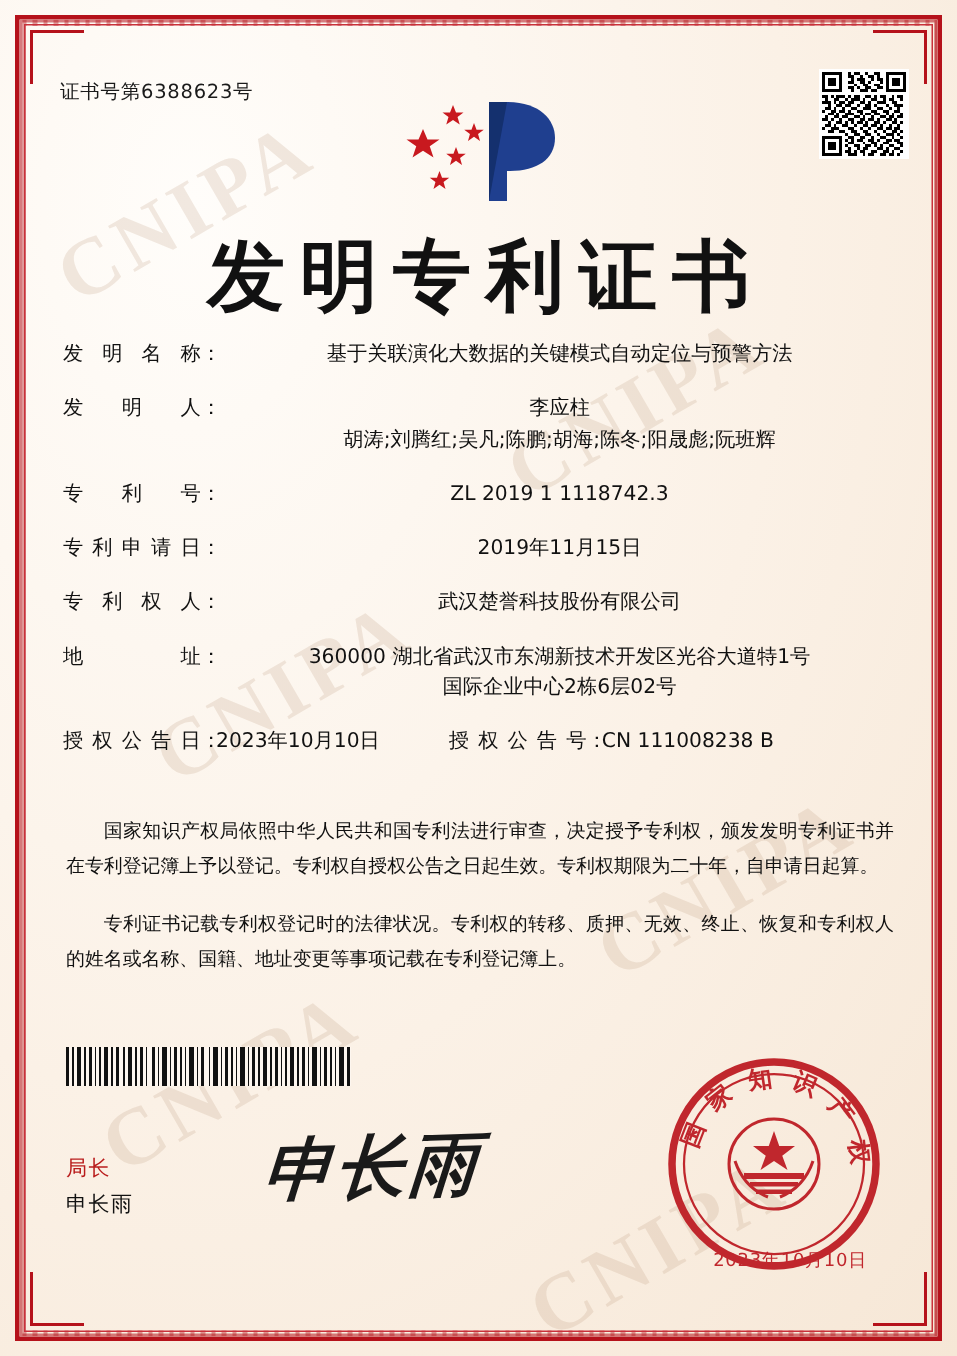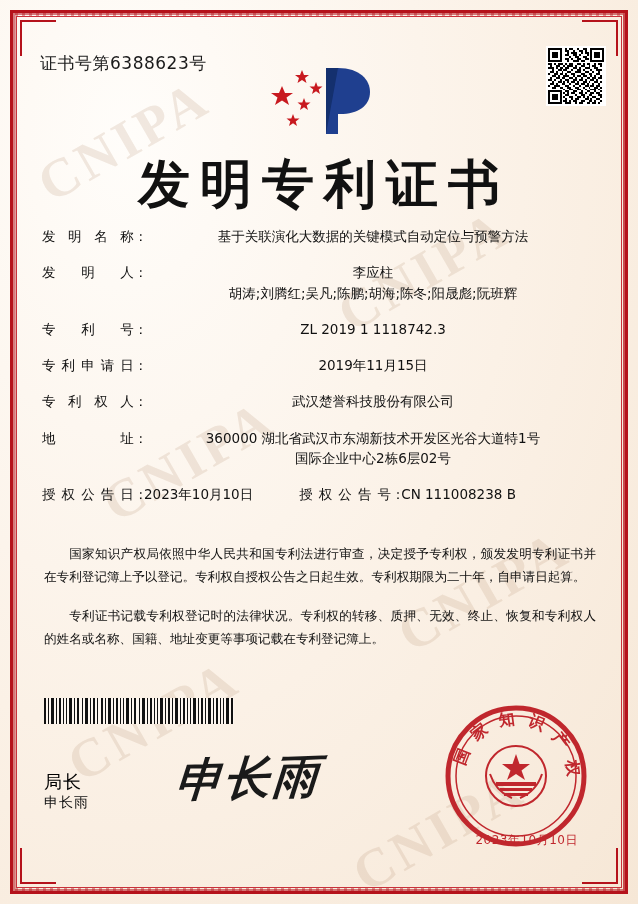--- a/index.html
+++ b/index.html
@@ -95,21 +95,21 @@
   .content {
     position: absolute;
     left: 26px; top: 26px;
     width: 586px; height: 852px;
   }
 
   .cert-no {
     position: absolute;
     left: 14px;
     top: 26px;
-    font-size: 17px;
+    font-size: 13px;
     color: #1a1a1a;
     letter-spacing: 0.5px;
     font-family: "DejaVu Sans", sans-serif;
   }
 
   
   .qr {
     position: absolute;
     right: 6px;
     top: 20px;
@@ -193,23 +193,23 @@
     left: 18px;
     top: 672px;
     width: 190px;
     height: 26px;
   }
 
   .director-label {
     position: absolute;
     left: 18px;
     top: 744px;
-    font-size: 18px;
+    font-size: 14px;
     letter-spacing: 1px;
-    color: #000000;
+    color: #b91c1c;
   }
   .director-name {
     position: absolute;
     left: 18px;
     top: 768px;
     font-size: 14px;
     letter-spacing: 1px;
     color: #111;
   }
   .signature {

